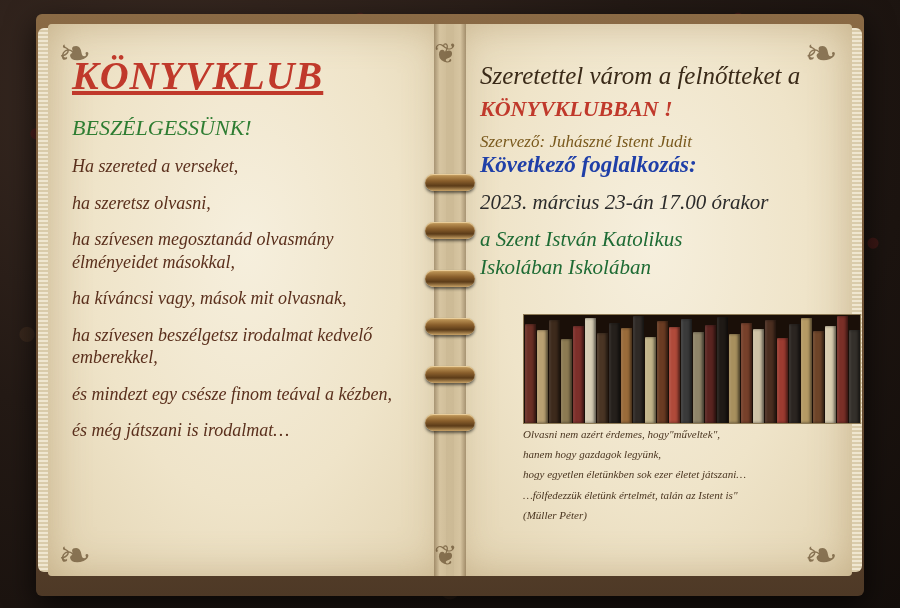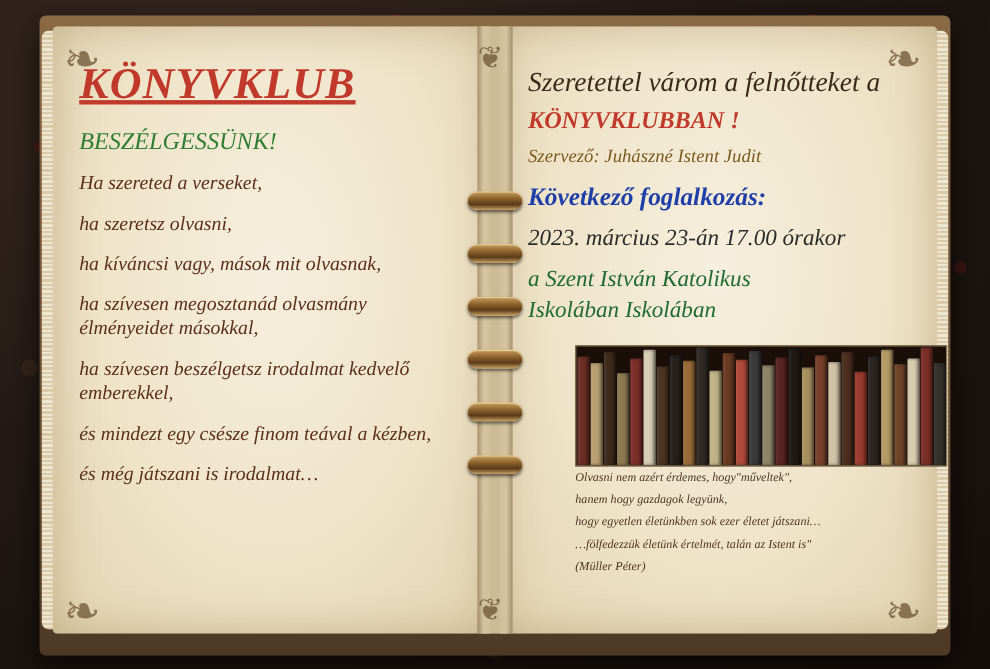--- a/index.html
+++ b/index.html
@@ -169,21 +169,20 @@
     font-size: 17px;
     color: #7a5a1e;
     margin-top: 10px;
   }
   .r-next {
     font-family: "Liberation Serif", serif;
     font-style: italic;
     font-weight: bold;
     font-size: 23px;
     color: #1f3fa8;
-    margin-top: 14px;
   }
   .r-date {
     font-family: "Liberation Serif", serif;
     font-style: italic;
     font-size: 21px;
     color: #2b2b2b;
     margin-top: 12px;
   }
   .r-place {
     font-family: "Liberation Serif", serif;
@@ -257,22 +256,22 @@
     <span class="flourish" style="right:26px; bottom:20px;">❧</span>
     <span class="flourish" style="left:398px; top:26px; font-size:28px;">❦</span>
     <span class="flourish" style="left:398px; bottom:26px; font-size:28px;">❦</span>
 
     <div class="col" style="left:36px; top:38px; width:348px;">
       <div class="title">KÖNYVKLUB</div>
       <div class="subtitle">BESZÉLGESSÜNK!</div>
       <div class="poem">
         <p>Ha szereted a verseket,</p>
         <p>ha szeretsz olvasni,</p>
+        <p>ha szívesen megosztanád olvasmány élményeidet másokkal,</p>
         <p>ha kíváncsi vagy, mások mit olvasnak,</p>
-        <p>ha szívesen megosztanád olvasmány élményeidet másokkal,</p>
         <p>ha szívesen beszélgetsz irodalmat kedvelő emberekkel,</p>
         <p>és mindezt egy csésze finom teával a kézben,</p>
         <p>és még játszani is irodalmat…</p>
       </div>
     </div>
 
     <div class="col" style="left:444px; top:48px; width:376px;">
       <div class="r-line1">Szeretettel várom a felnőtteket a</div>
       <div class="r-club">KÖNYVKLUBBAN !</div>
       <div class="r-org">Szervező: Juhászné Istent Judit</div>

